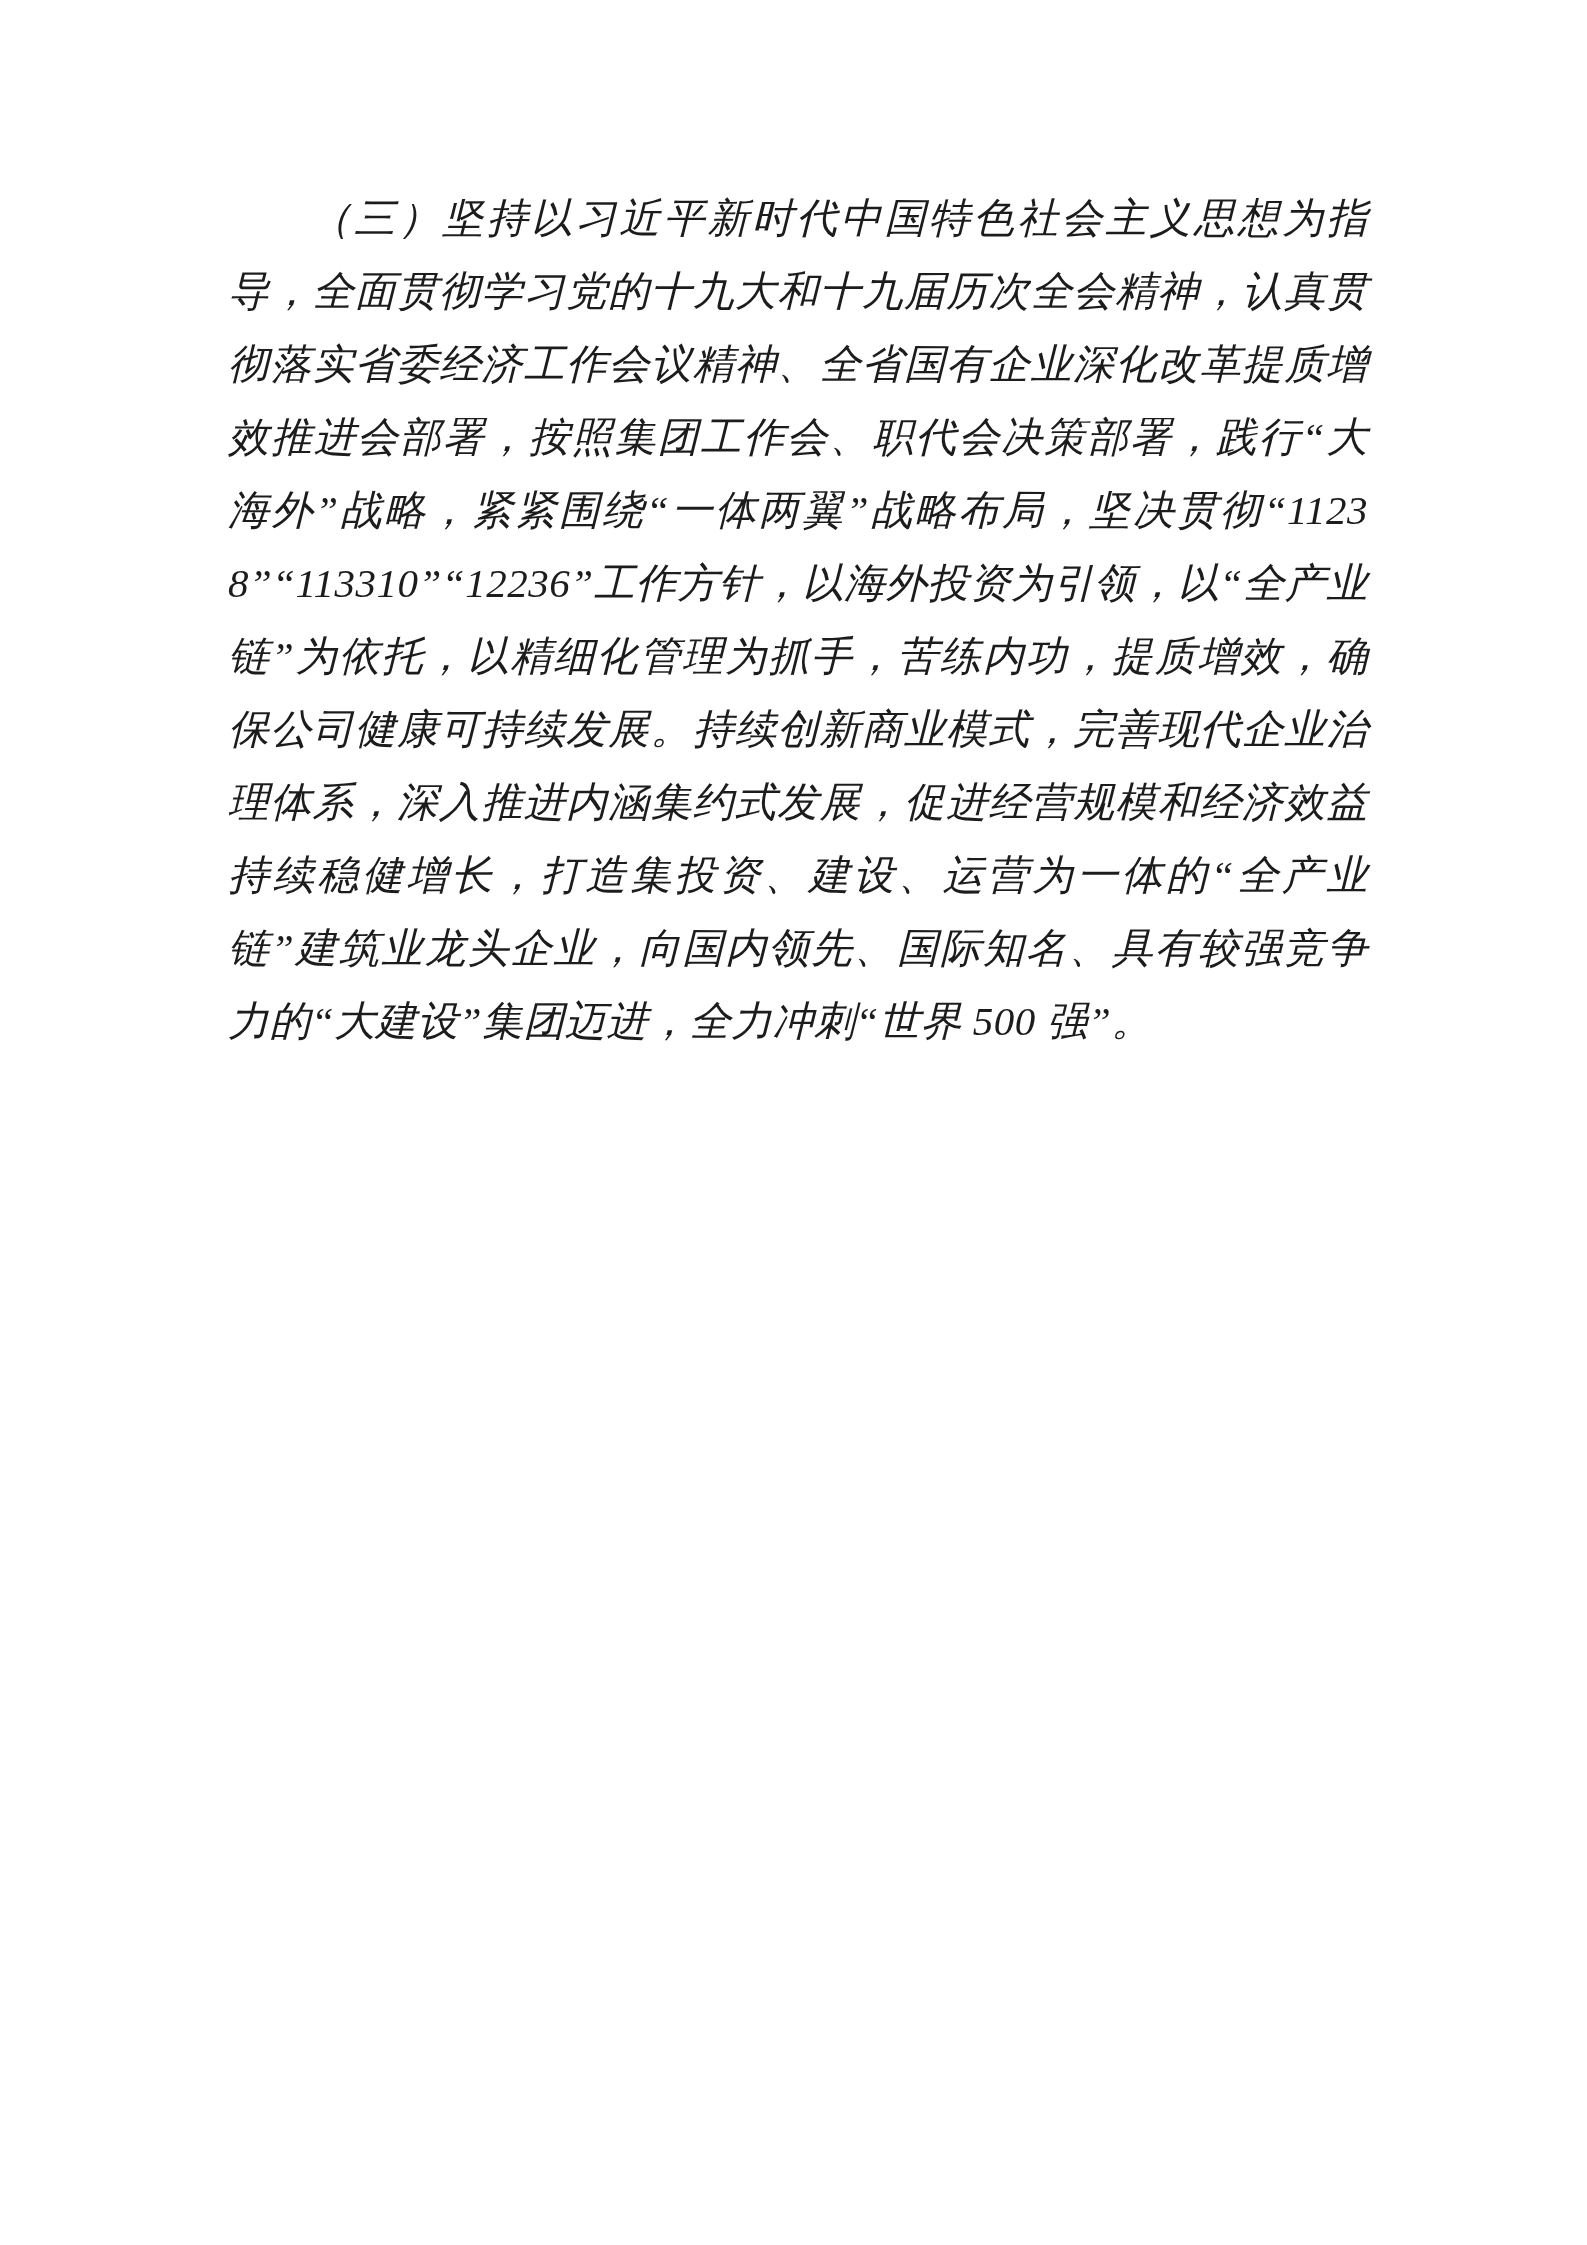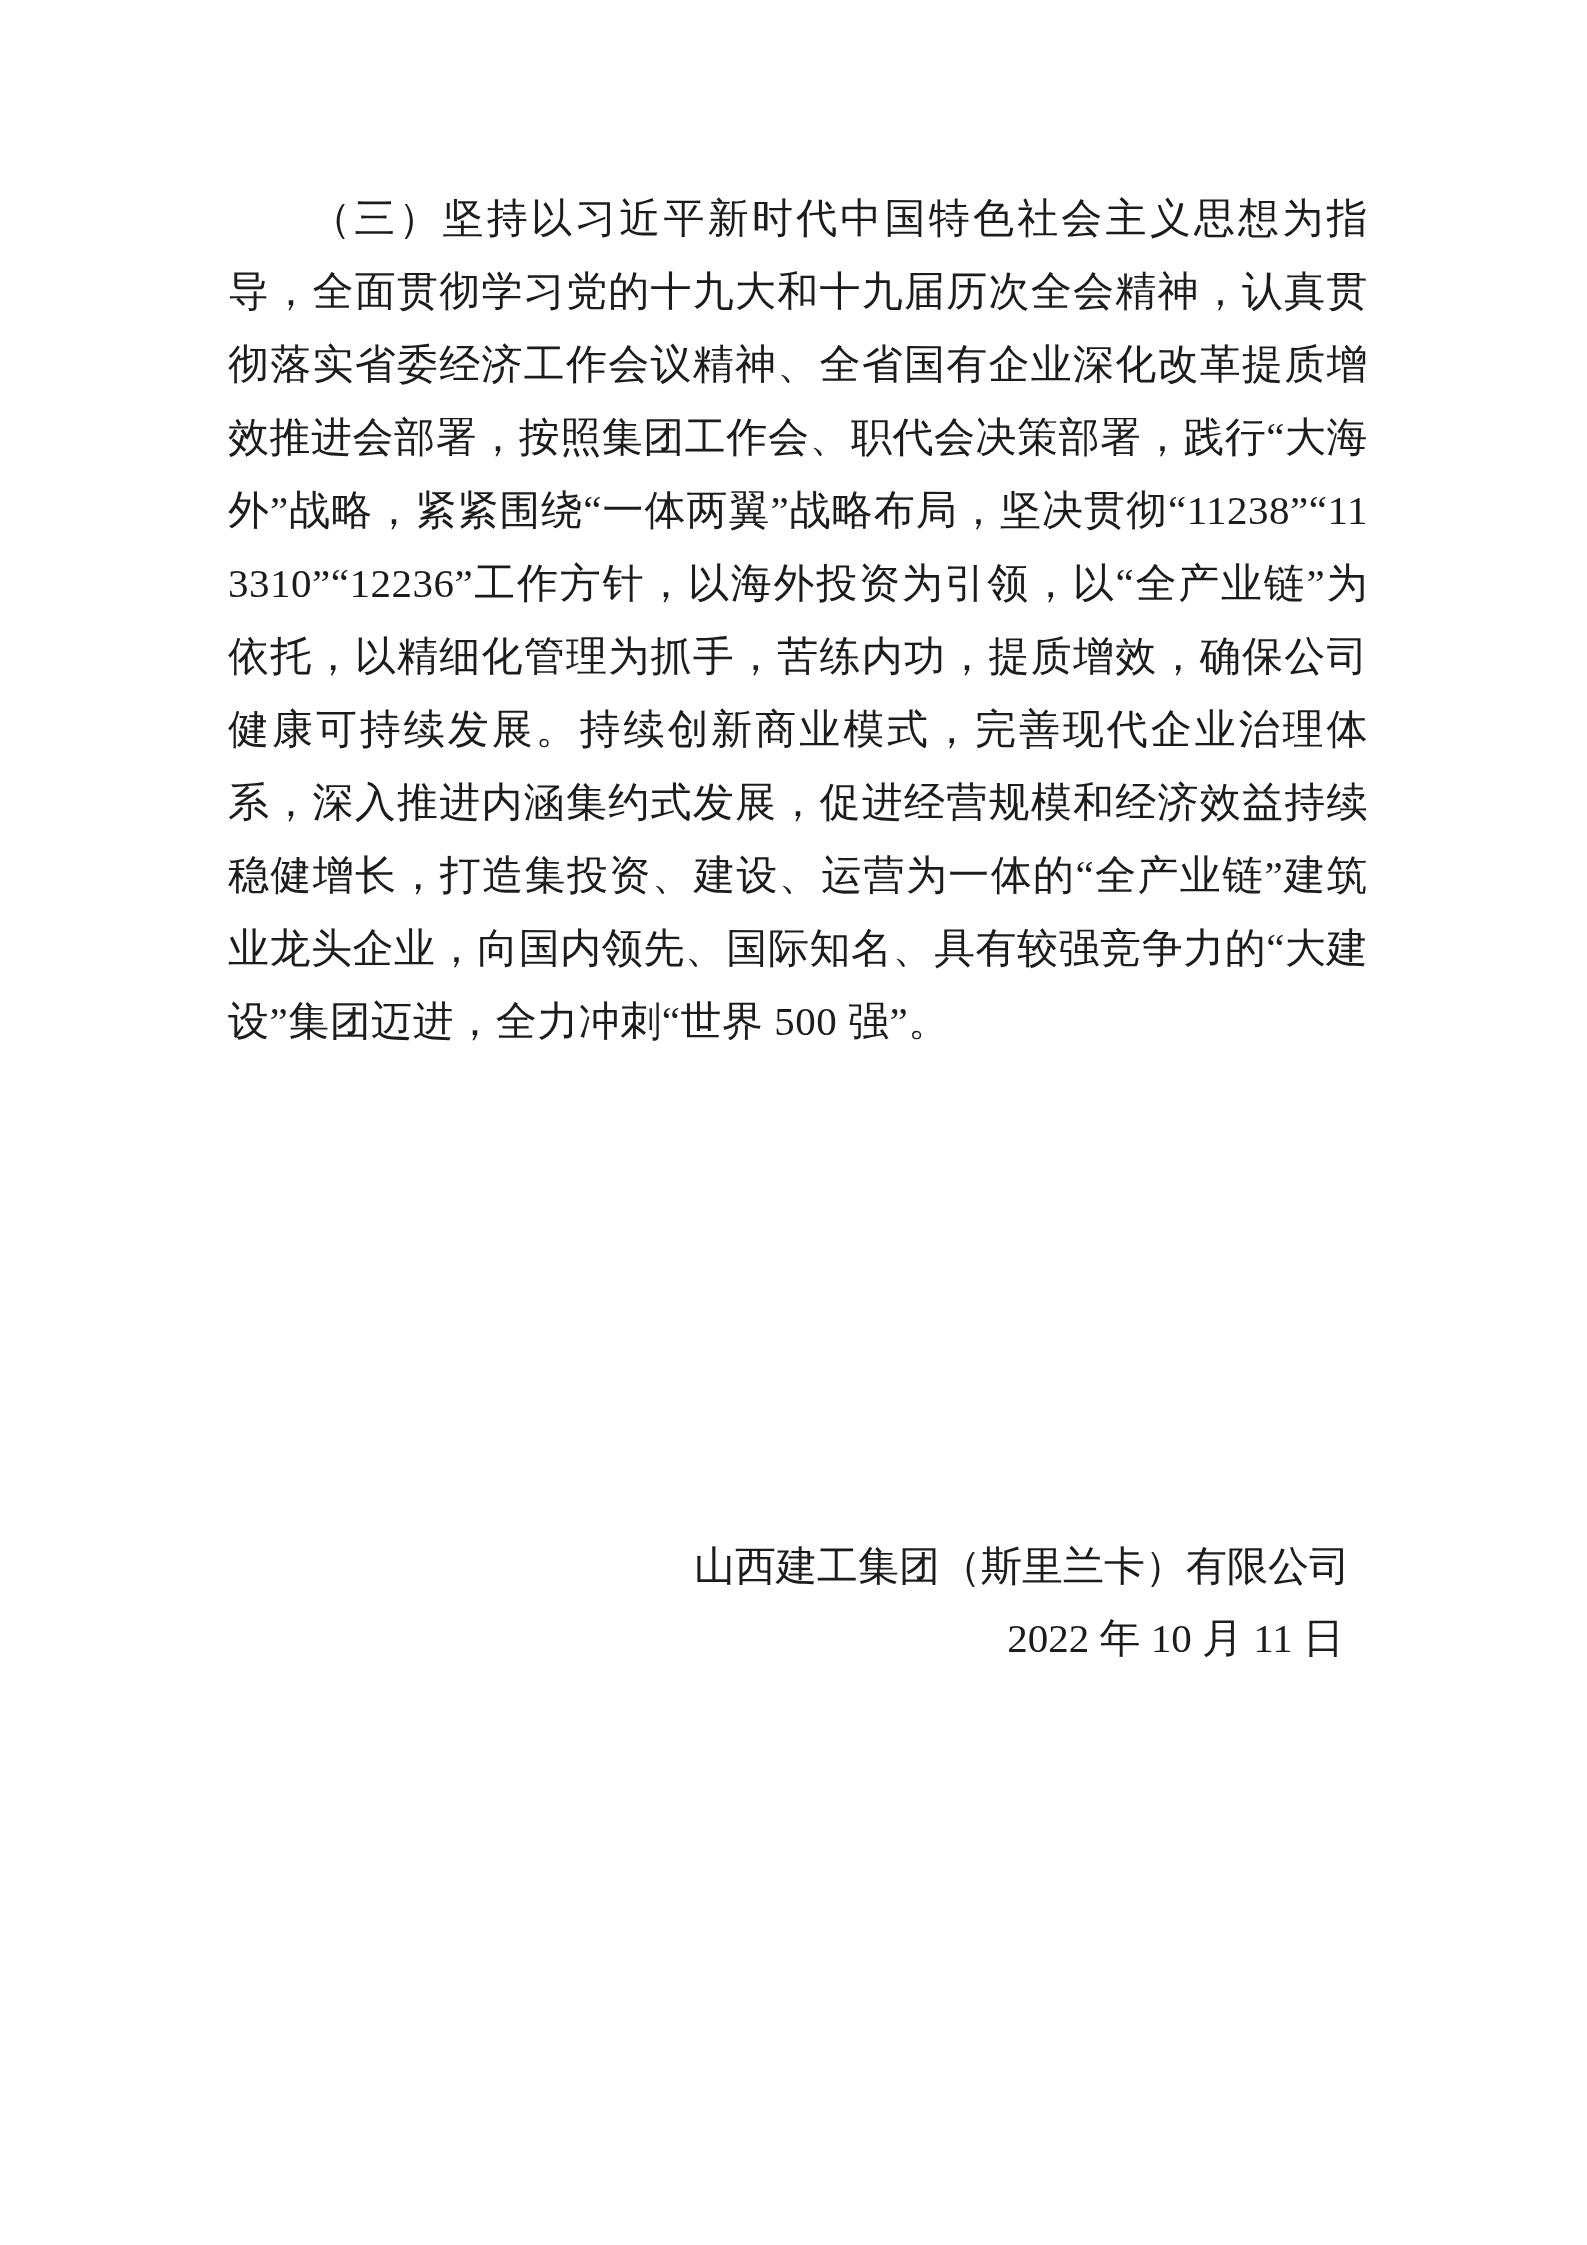--- a/index.html
+++ b/index.html
@@ -26,20 +26,21 @@
   .para {
     font-size: 41px;
     line-height: 73px;
     text-align: justify;
     text-justify: inter-ideograph;
     text-indent: 2em;
     letter-spacing: 0.5px;
     margin: 0;
     word-break: break-all;
     color: #1c1c1c;
+    font-style: italic;
   }
   .signature-block {
     position: absolute;
     left: 228px;
     top: 1530px;
     width: 1140px;
     text-align: right;
   }
   .sign-org {
     font-size: 41px;
@@ -58,18 +59,14 @@
 </style>
 </head>
 <body>
 
 <div class="page">
 
   <div class="body-area">
     <p class="para">（三）坚持以习近平新时代中国特色社会主义思想为指导，全面贯彻学习党的十九大和十九届历次全会精神，认真贯彻落实省委经济工作会议精神、全省国有企业深化改革提质增效推进会部署，按照集团工作会、职代会决策部署，践行“大海外”战略，紧紧围绕“一体两翼”战略布局，坚决贯彻“11238”“113310”“12236”工作方针，以海外投资为引领，以“全产业链”为依托，以精细化管理为抓手，苦练内功，提质增效，确保公司健康可持续发展。持续创新商业模式，完善现代企业治理体系，深入推进内涵集约式发展，促进经营规模和经济效益持续稳健增长，打造集投资、建设、运营为一体的“全产业链”建筑业龙头企业，向国内领先、国际知名、具有较强竞争力的“大建设”集团迈进，全力冲刺“世界 500 强”。</p>
   </div>
 
-  <div class="signature-block">
-    <p class="sign-org">山西建工集团（斯里兰卡）有限公司</p>
-    <p class="sign-date">2022 年 10 月 11 日</p>
-  </div>
 
 </div>
 
 </body></html>

